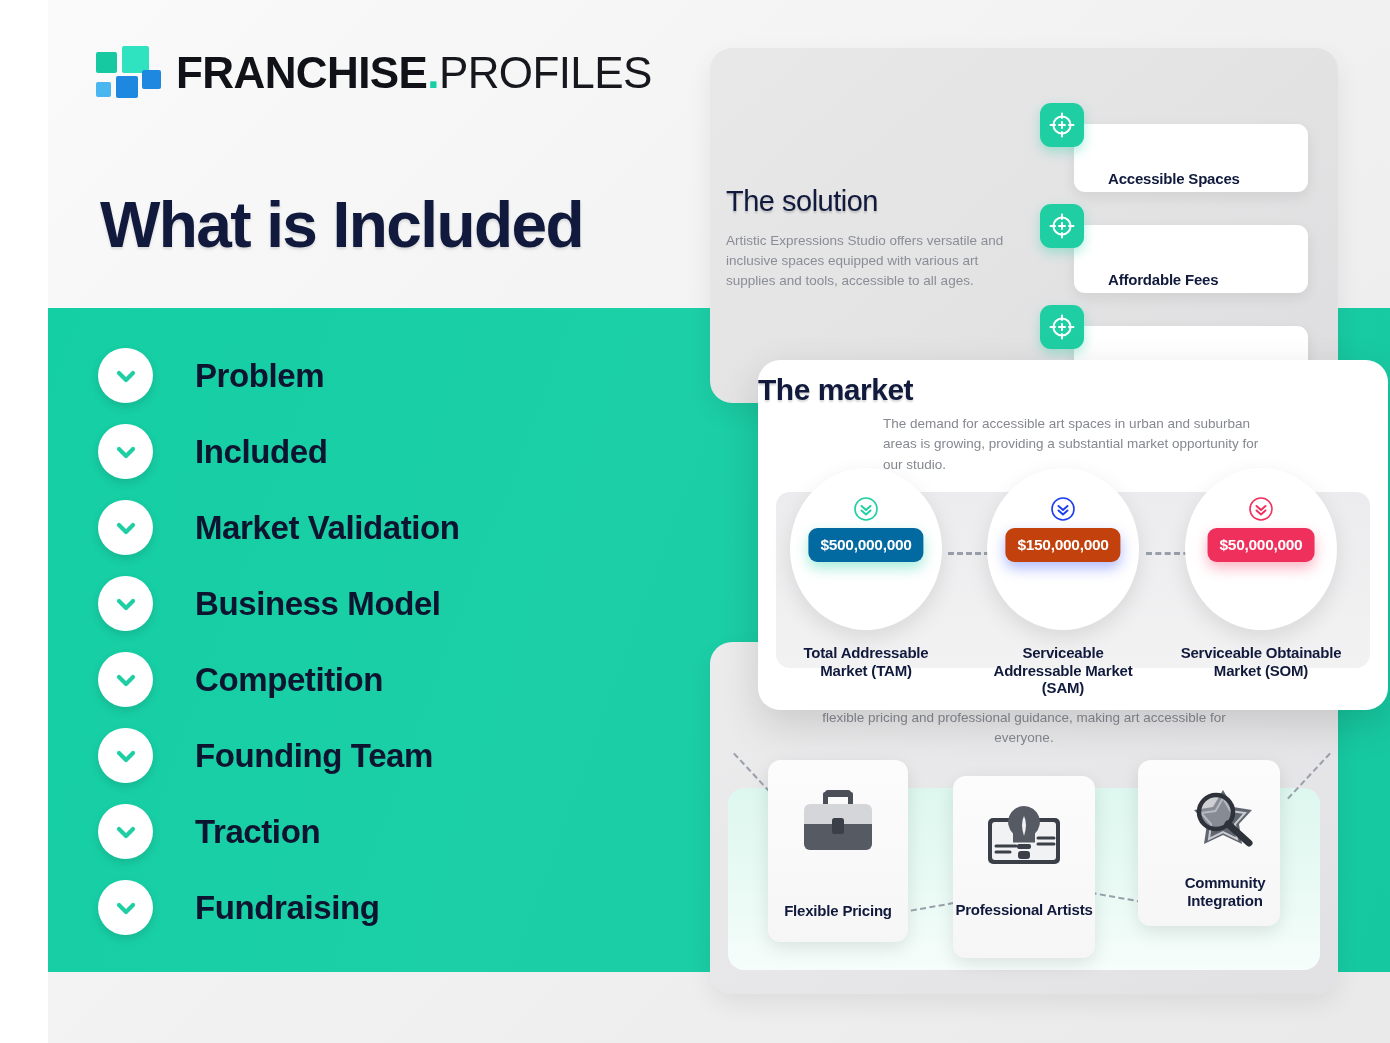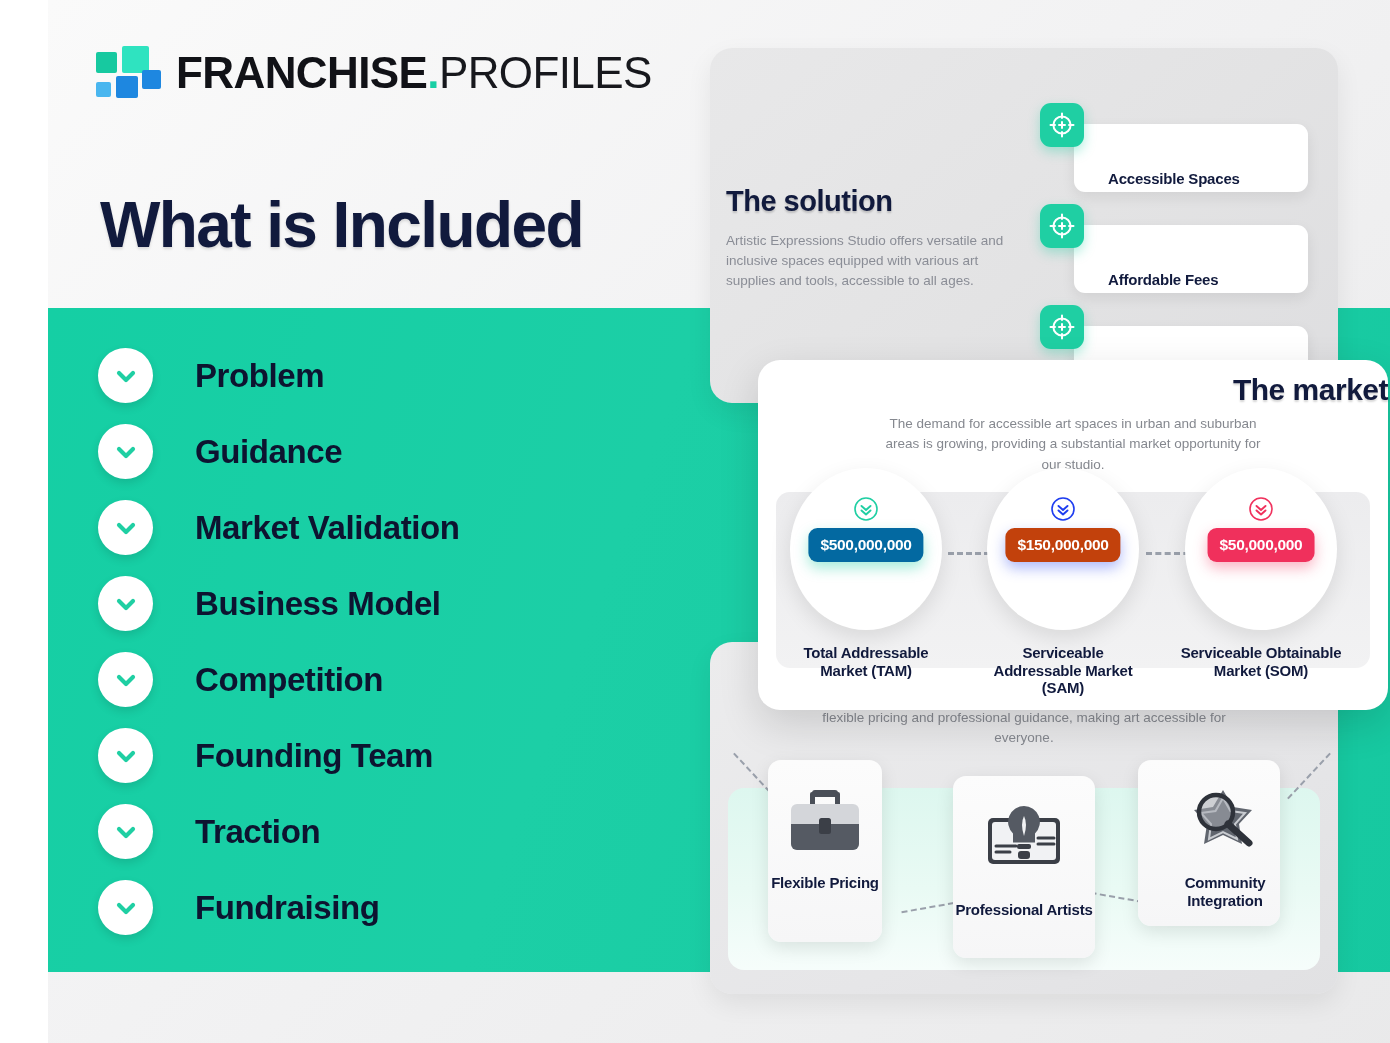--- a/index.html
+++ b/index.html
@@ -83,21 +83,21 @@
   
   .card-solution {
     position: absolute; left: 662px; top: 48px;
     width: 628px; height: 355px;
     background: linear-gradient(140deg,#e8e8e9 0%,#e3e3e4 55%,#dedee0 100%);
     border-radius: 22px;
     box-shadow: 0 10px 26px rgba(0,0,0,0.07);
   }
   .solution-head {
     position: absolute; left: 16px; top: 137px;
-    font-size: 29px; font-weight: 700; letter-spacing: -0.5px;
+    font-size: 29px; font-weight: 400; letter-spacing: -0.5px;
     color: #111a3d;
     text-shadow: 0 2px 2px rgba(0,0,0,0.18);
   }
   .solution-body {
     position: absolute; left: 16px; top: 183px;
     width: 280px;
     font-size: 13.5px; line-height: 1.48; color: #8a8d96;
   }
 
   
@@ -155,42 +155,42 @@
     box-shadow: 0 6px 18px rgba(0,0,0,0.10);
     display: flex; flex-direction: column;
     align-items: center; justify-content: flex-start;
   }
   .icon-card .art { margin-top: 26px; }
   .icon-card .cap {
     margin-top: 14px; text-align: center;
     font-size: 15px; font-weight: 800; line-height: 1.2;
     letter-spacing: -0.2px; color: #111a3d;
   }
-  .ic-1 { left: 720px; top: 760px; width: 114px; height: 182px; }
+  .ic-1 { left: 720px; top: 760px; width: 140px; height: 182px; gap: 28px; }
   .ic-2 { left: 905px; top: 776px; width: 142px; height: 182px; gap: 11px; }
   .ic-3 { left: 1090px; top: 760px; width: 142px; height: 166px; padding-left: 32px; }
 
   
   .card-market {
     position: absolute; left: 710px; top: 360px;
     width: 630px; height: 350px;
     background: #ffffff; border-radius: 22px;
     box-shadow: 0 14px 40px rgba(0,0,0,0.14);
     z-index: 6;
   }
   .market-title {
     position: absolute; left: 0; right: 0; top: 13px;
-    text-align: right;
+    text-align: left;
     font-size: 30px; font-weight: 800; letter-spacing: -0.5px;
     color: #111a3d;
     text-shadow: 0 2px 2px rgba(0,0,0,0.16);
   }
   .market-sub {
     position: absolute; left: 50%; transform: translateX(-50%); top: 54px;
-    width: 380px; text-align: center;
+    width: 380px; text-align: left;
     font-size: 13.5px; line-height: 1.5; color: #85888f;
   }
   .market-grey {
     position: absolute; left: 18px; top: 132px;
     width: 594px; height: 176px;
     background: linear-gradient(180deg,#ececee 0%,#f2f2f3 100%);
     border-radius: 14px;
   }
   .mkt-col {
     position: absolute; top: 108px; width: 180px;
@@ -257,21 +257,21 @@
       </span>
       <span class="included-label">Problem</span>
     </div>
 
     <div class="included-item">
       <span class="chev-circle">
         <svg width="28" height="28" viewBox="0 0 28 28">
             <path d="M7 11 L14 18 L21 11" fill="none" stroke="#1fcfa3" stroke-width="4.2" stroke-linecap="round" stroke-linejoin="round"></path>
           </svg>
       </span>
-      <span class="included-label">Guidance</span>
+      <span class="included-label">Included</span>
     </div>
 
     <div class="included-item">
       <span class="chev-circle">
         <svg width="28" height="28" viewBox="0 0 28 28">
             <path d="M7 11 L14 18 L21 11" fill="none" stroke="#1fcfa3" stroke-width="4.2" stroke-linecap="round" stroke-linejoin="round"></path>
           </svg>
       </span>
       <span class="included-label">Market Validation</span>
     </div>

